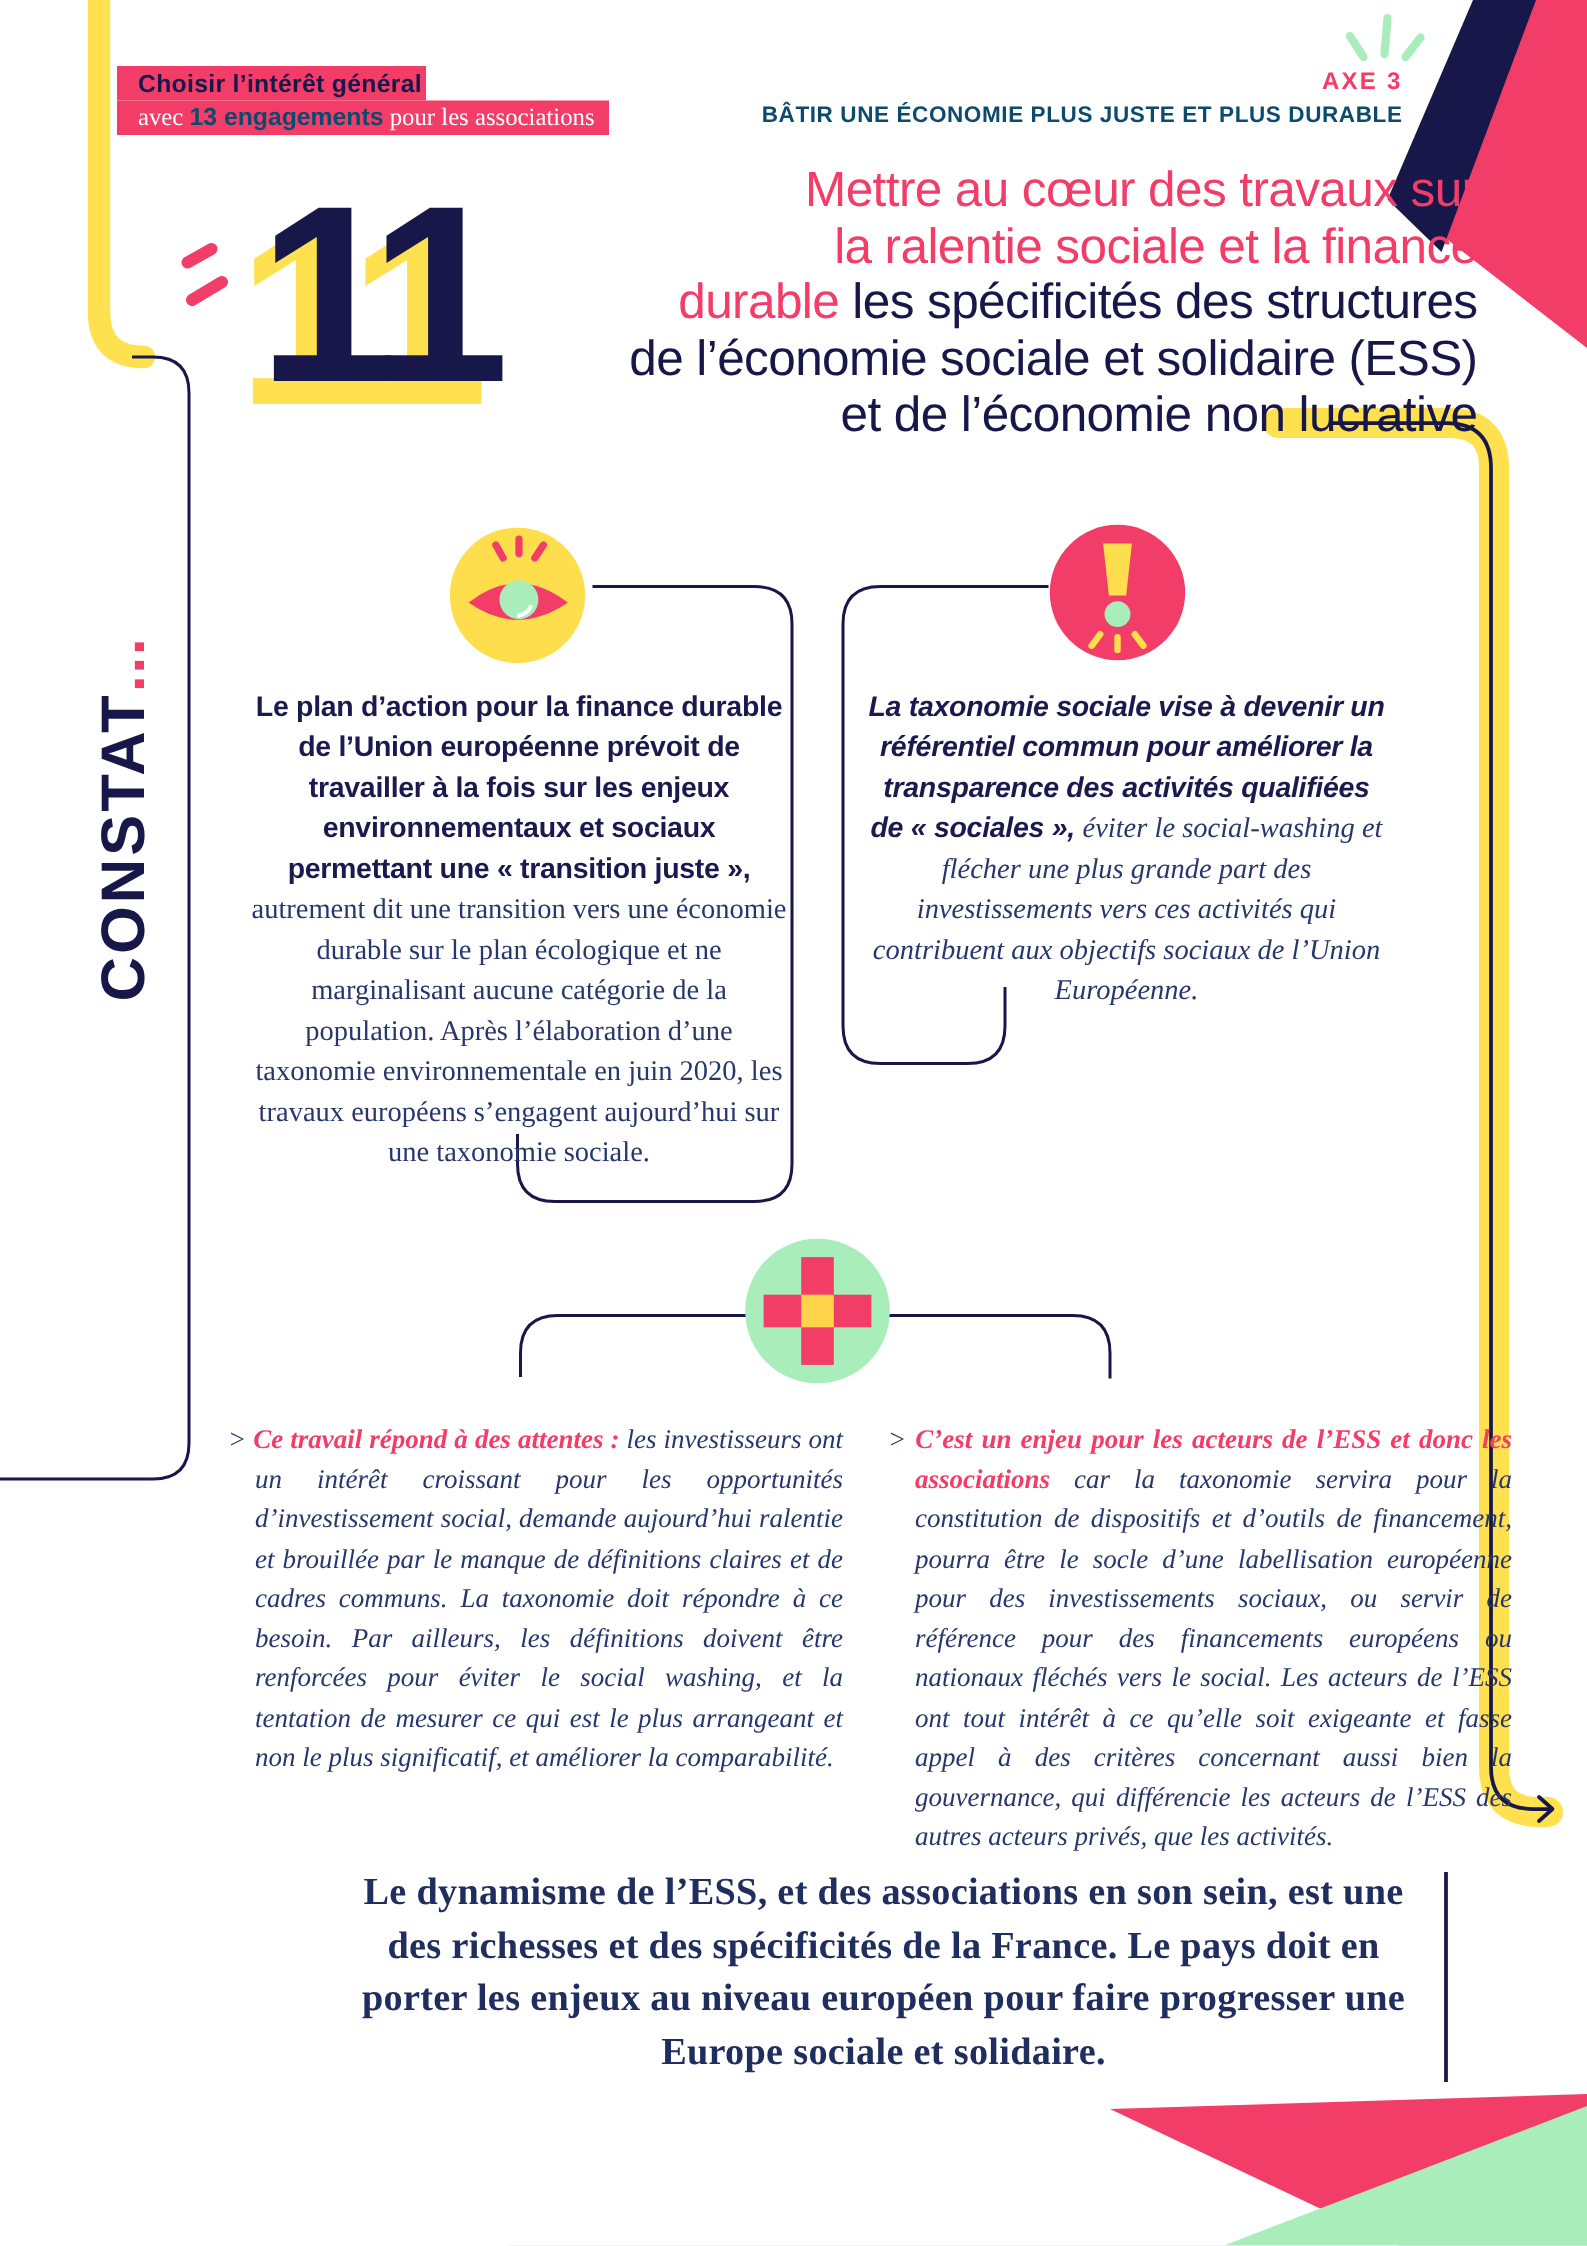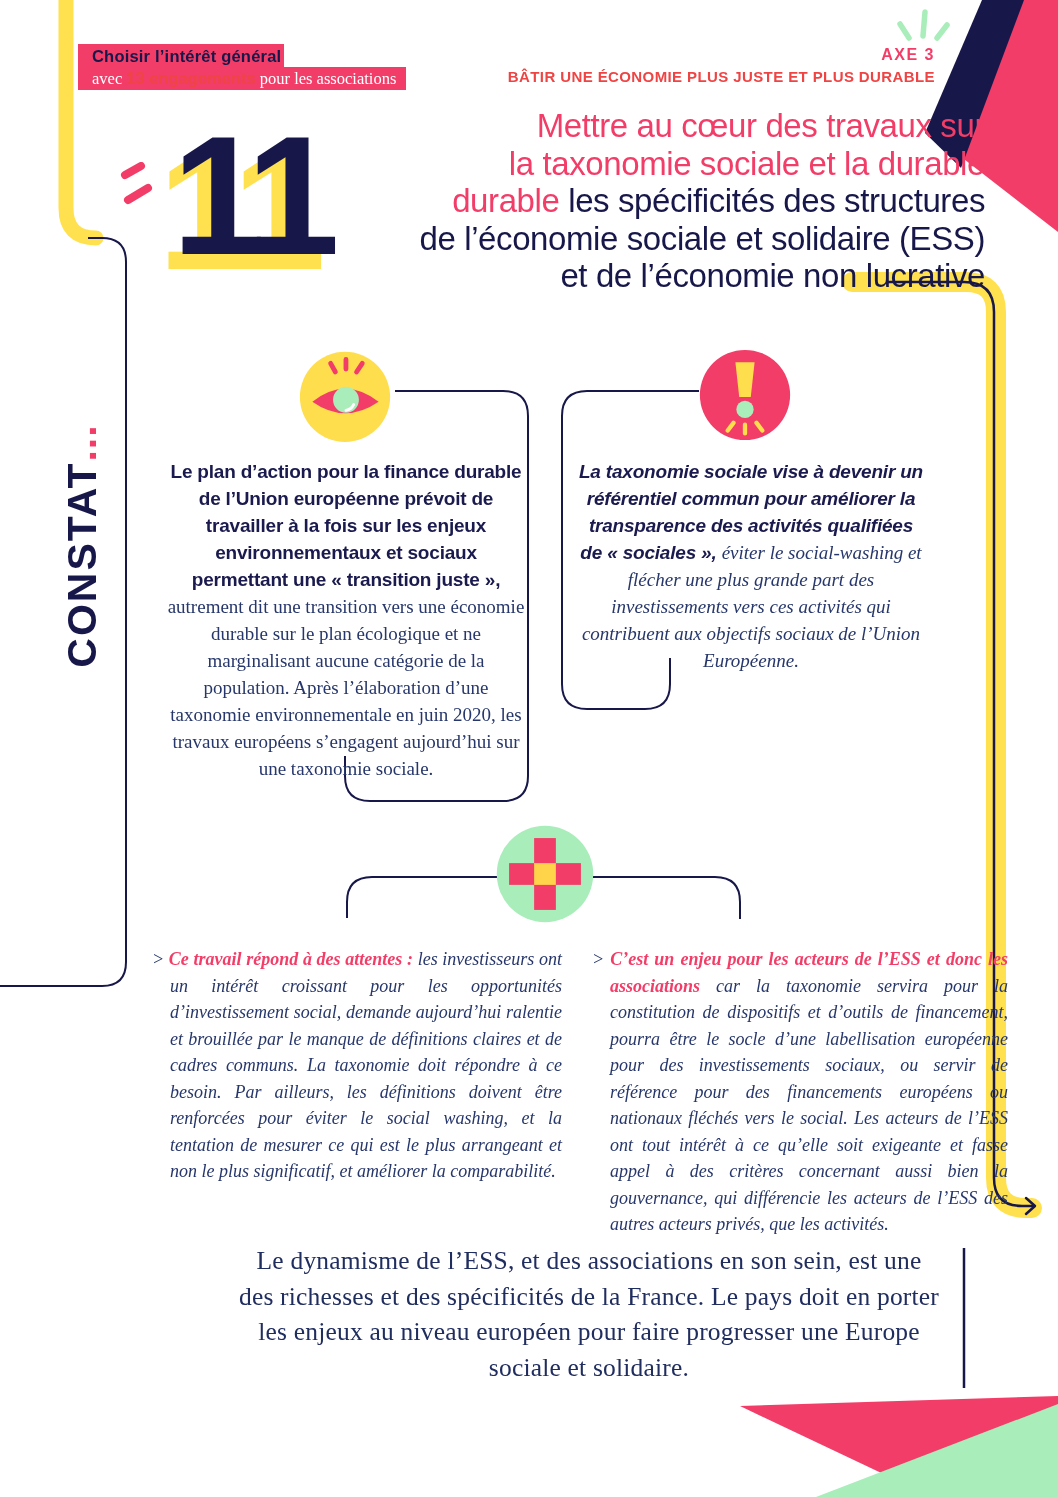--- a/index.html
+++ b/index.html
@@ -16,29 +16,29 @@
   .banner-row1{left:78px;top:44px;width:206px;height:23px;}
   .banner-row2{left:78px;top:67px;width:328px;height:23px;}
   .banner-line1{
     left:92px;top:45px;font-size:16.5px;font-weight:bold;color:#17174A;
     letter-spacing:.2px;line-height:22px;
   }
   .banner-line2{
     left:92px;top:67px;font-size:16.5px;color:#ffffff;line-height:22px;
     font-family:"Liberation Serif",serif;
   }
-  .banner-line2 .hl{color:#ef4444;font-weight:bold;font-family:"Liberation Sans",sans-serif;}
+  .banner-line2 .hl{color:#0c4a6e;font-weight:bold;font-family:"Liberation Sans",sans-serif;}
 
   
   .axe-label{
     right:123px;top:46px;color:#F23D68;font-size:16px;font-weight:bold;
     letter-spacing:1.5px;text-align:right;
   }
   .axe-title{
-    right:123px;top:68px;color:#ef4444;font-size:15px;font-weight:bold;
+    right:123px;top:68px;color:#0c4a6e;font-size:15px;font-weight:bold;
     letter-spacing:.4px;text-align:center;padding-left:16px;
   }
 
   
   .big-number{
     left:172px;top:112px;font-size:168px;line-height:1;font-weight:bold;
     color:#17174A;letter-spacing:-10px;
     text-shadow:-14px 15px 0 #FFE14F;
   }
 
@@ -80,21 +80,21 @@
     padding-left:18px;text-indent:-18px;
   }
   .point .marker{color:#27376B;}
   .point .lead{color:#F23D68;font-weight:bold;}
   .point-1{left:152px;top:946px;width:392px;}
   .point-2{left:592px;top:946px;width:398px;}
 
   
   .conclusion{
     left:236px;top:1243px;width:706px;text-align:center;
-    font-family:"Liberation Serif",serif;font-weight:normal;
+    font-family:"Liberation Serif",serif;font-weight:bold;
     font-size:25.5px;line-height:35.5px;color:#202D5F;letter-spacing:.2px;
   }
 </style>
 </head>
 <body>
 
 <div class="page">
 
   <svg class="abs" style="left:0;top:0" width="1058" height="1497" viewBox="0 0 1058 1497">
 
@@ -135,21 +135,21 @@
   <div class="abs axe-title">BÂTIR UNE ÉCONOMIE PLUS JUSTE ET PLUS DURABLE</div>
 
   <svg class="abs" style="left:120px;top:162px" width="44" height="50" viewBox="0 0 44 50">
     <path d="M 5 13 L 21 4 M 8 38 L 28 26" stroke="#F23D68" stroke-width="8" stroke-linecap="round" fill="none"></path>
   </svg>
 
   <div class="abs big-number">11</div>
 
   <div class="abs title">
     <div class="title-line"><span class="pink">Mettre au cœur des travaux sur</span></div>
-    <div class="title-line"><span class="pink">la taxonomie sociale et la durable</span></div>
+    <div class="title-line"><span class="pink">la ralentie sociale et la finance</span></div>
     <div class="title-line"><span class="pink">durable</span><span class="navy"> les spécificités des structures</span></div>
     <div class="title-line"><span class="navy">de l’économie sociale et solidaire (ESS)</span></div>
     <div class="title-line"><span class="navy">et de l’économie non lucrative</span></div>
   </div>
 
   <div class="abs section-label"><span>CONSTAT</span><span class="dots">...</span></div>
 
   <svg class="abs" style="left:297px;top:347px" width="96" height="96" viewBox="0 0 100 100">
     <circle cx="50" cy="52" r="47" fill="#FFDE4E"></circle>
     <path d="M 40 26 L 35 17 M 51 23 L 51 13 M 62 26 L 68 17" stroke="#F23D68" stroke-width="5" stroke-linecap="round" fill="none"></path>

